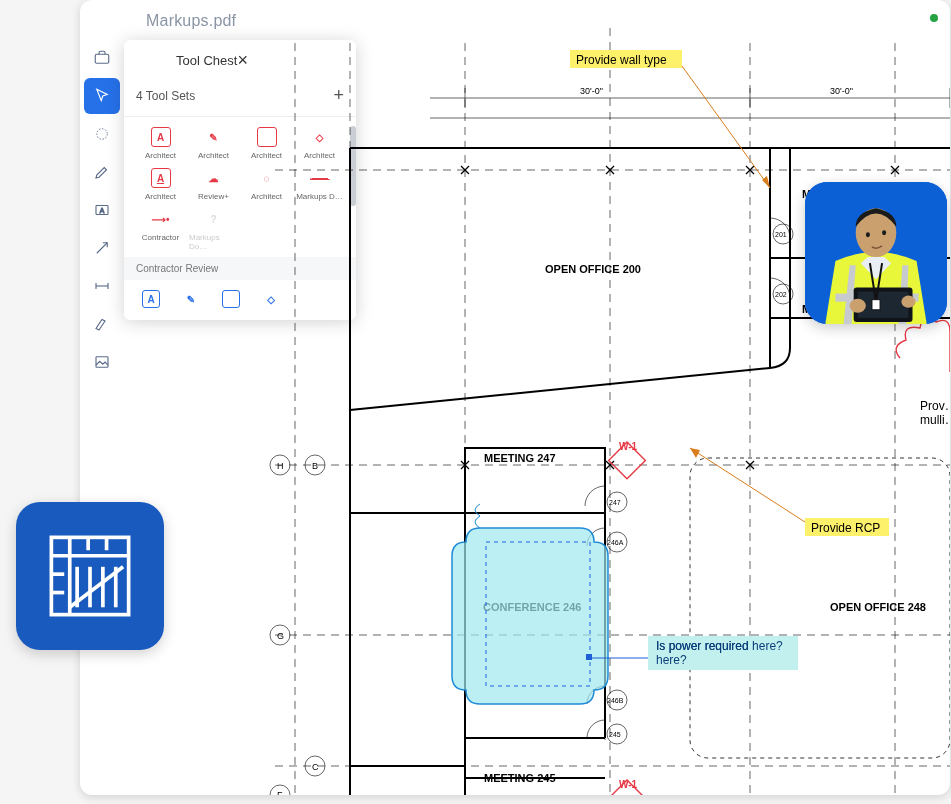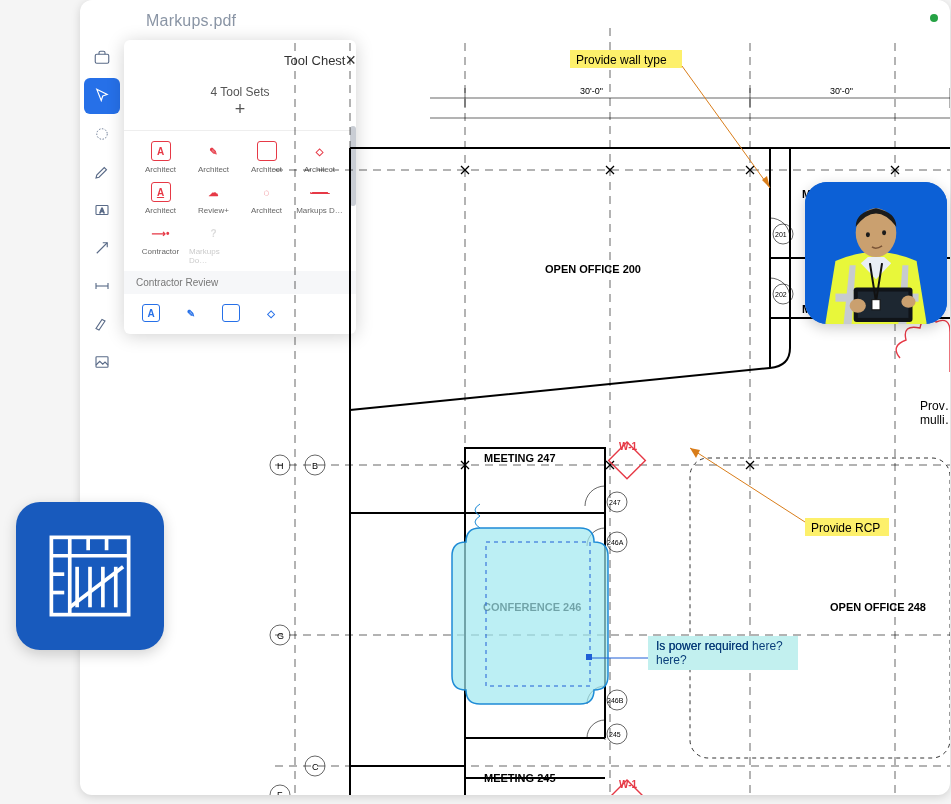--- a/index.html
+++ b/index.html
@@ -64,36 +64,36 @@
   position: absolute;
   left: 44px; top: 40px;
   width: 232px;
   background: #ffffff;
   border-radius: 6px;
   box-shadow: 0 2px 18px rgba(0,0,0,0.18);
   font-size: 11px;
   overflow: hidden;
 }
 .panel-header {
-  padding: 10px 0;
-  display: flex;
-  justify-content: flex-end;
+  padding: 10px 12px;
+  display: flex;
+  justify-content: flex-start;
   align-items: center;
   font-size: 13px;
   color: #333;
+  margin-left: 40px;
 }
 .panel-sub {
   padding: 4px 12px 10px;
   display: flex;
   justify-content: space-between;
   align-items: center;
   font-size: 12px;
   color: #555;
   border-bottom: 1px solid #eee;
-  flex-direction: column;
 }
 .section-label {
   font-size: 10px;
   padding: 6px 12px;
   color: #777;
   background: #f6f7f9;
 }
 .tool-grid {
   display: grid;
   grid-template-columns: repeat(4, 1fr);

